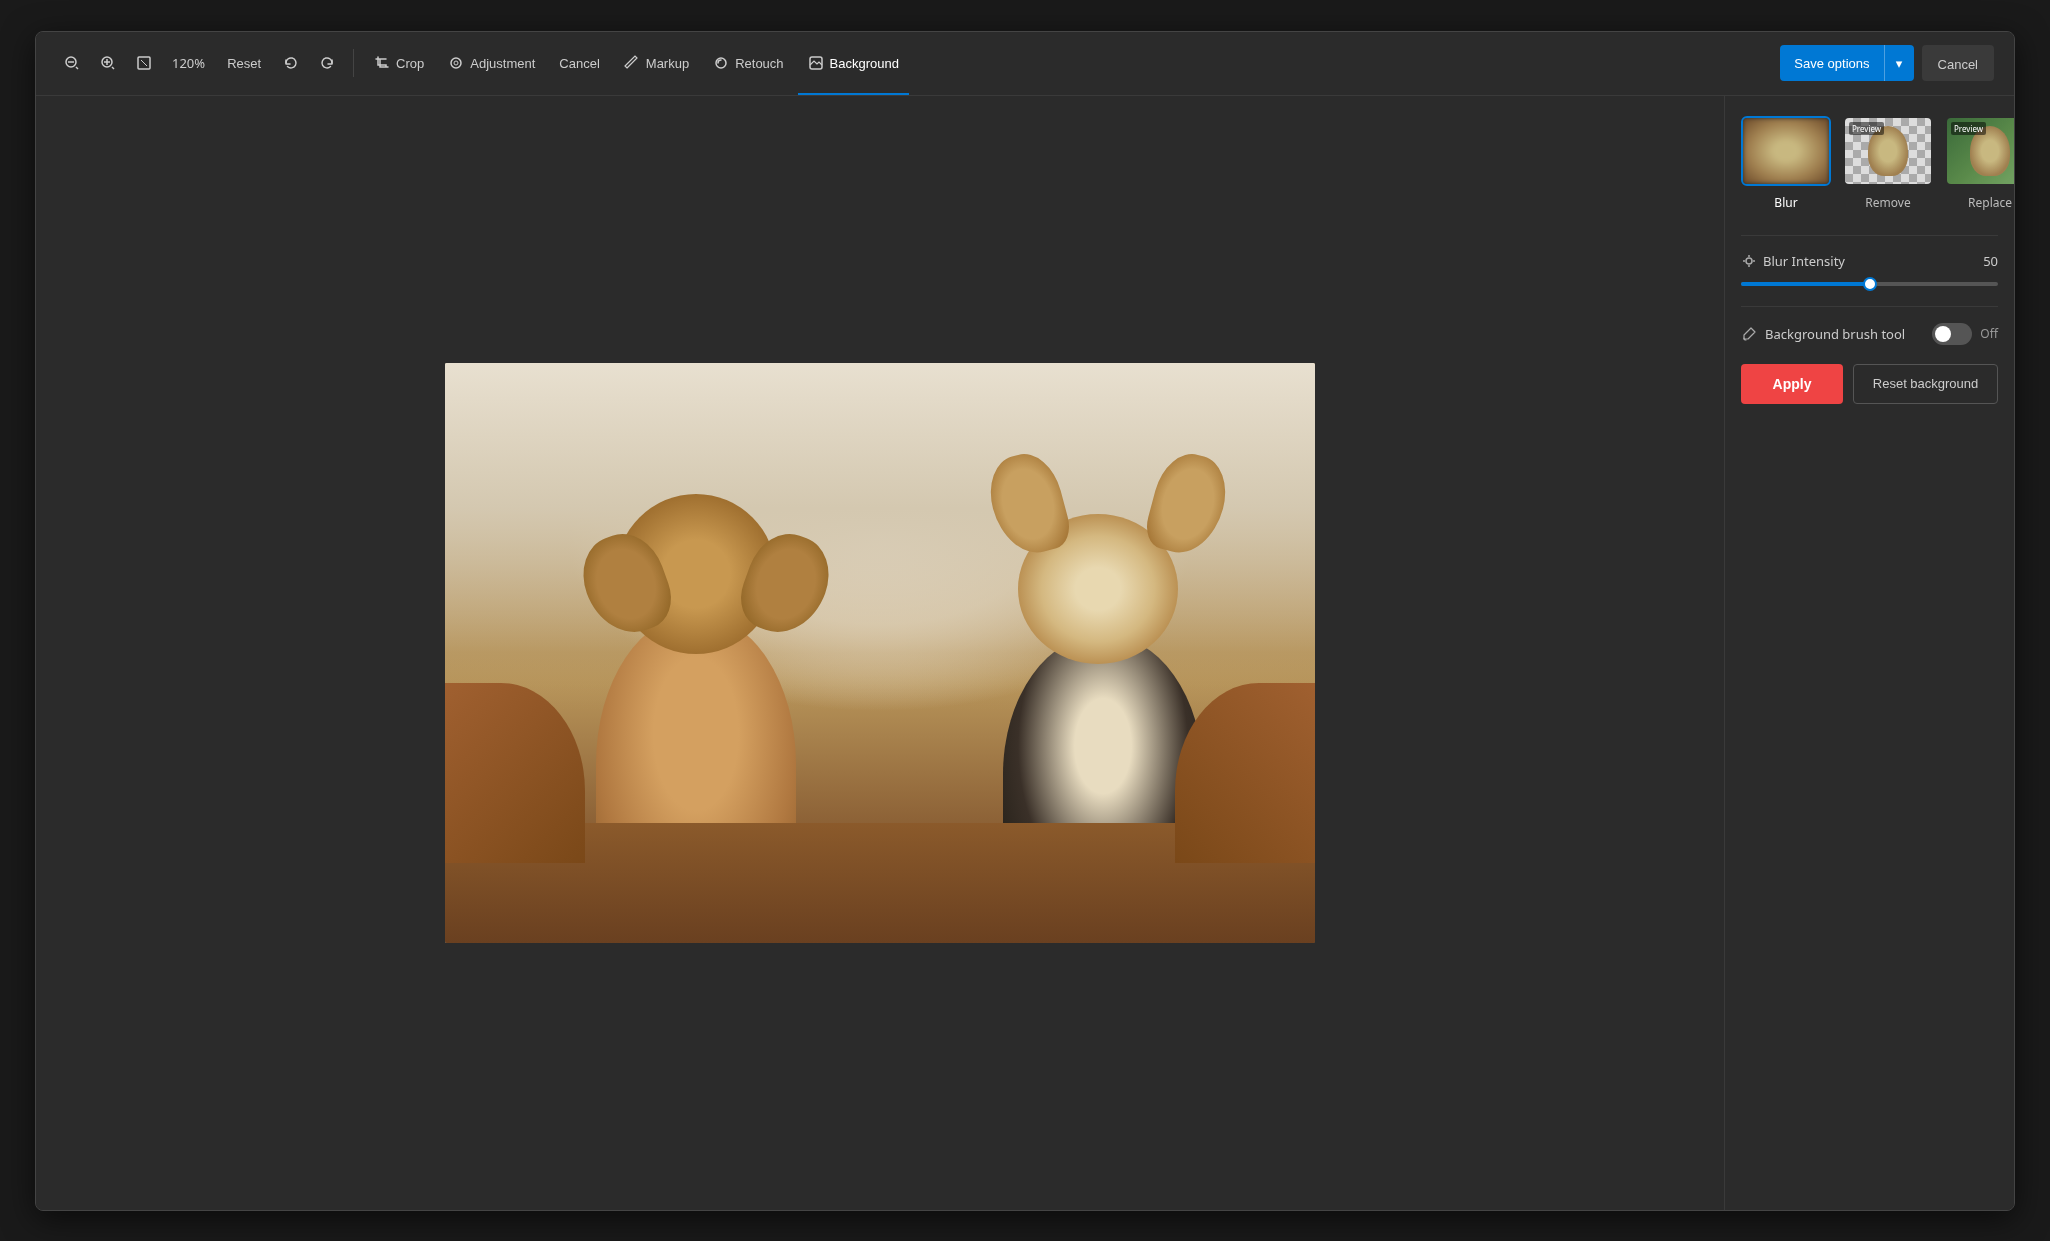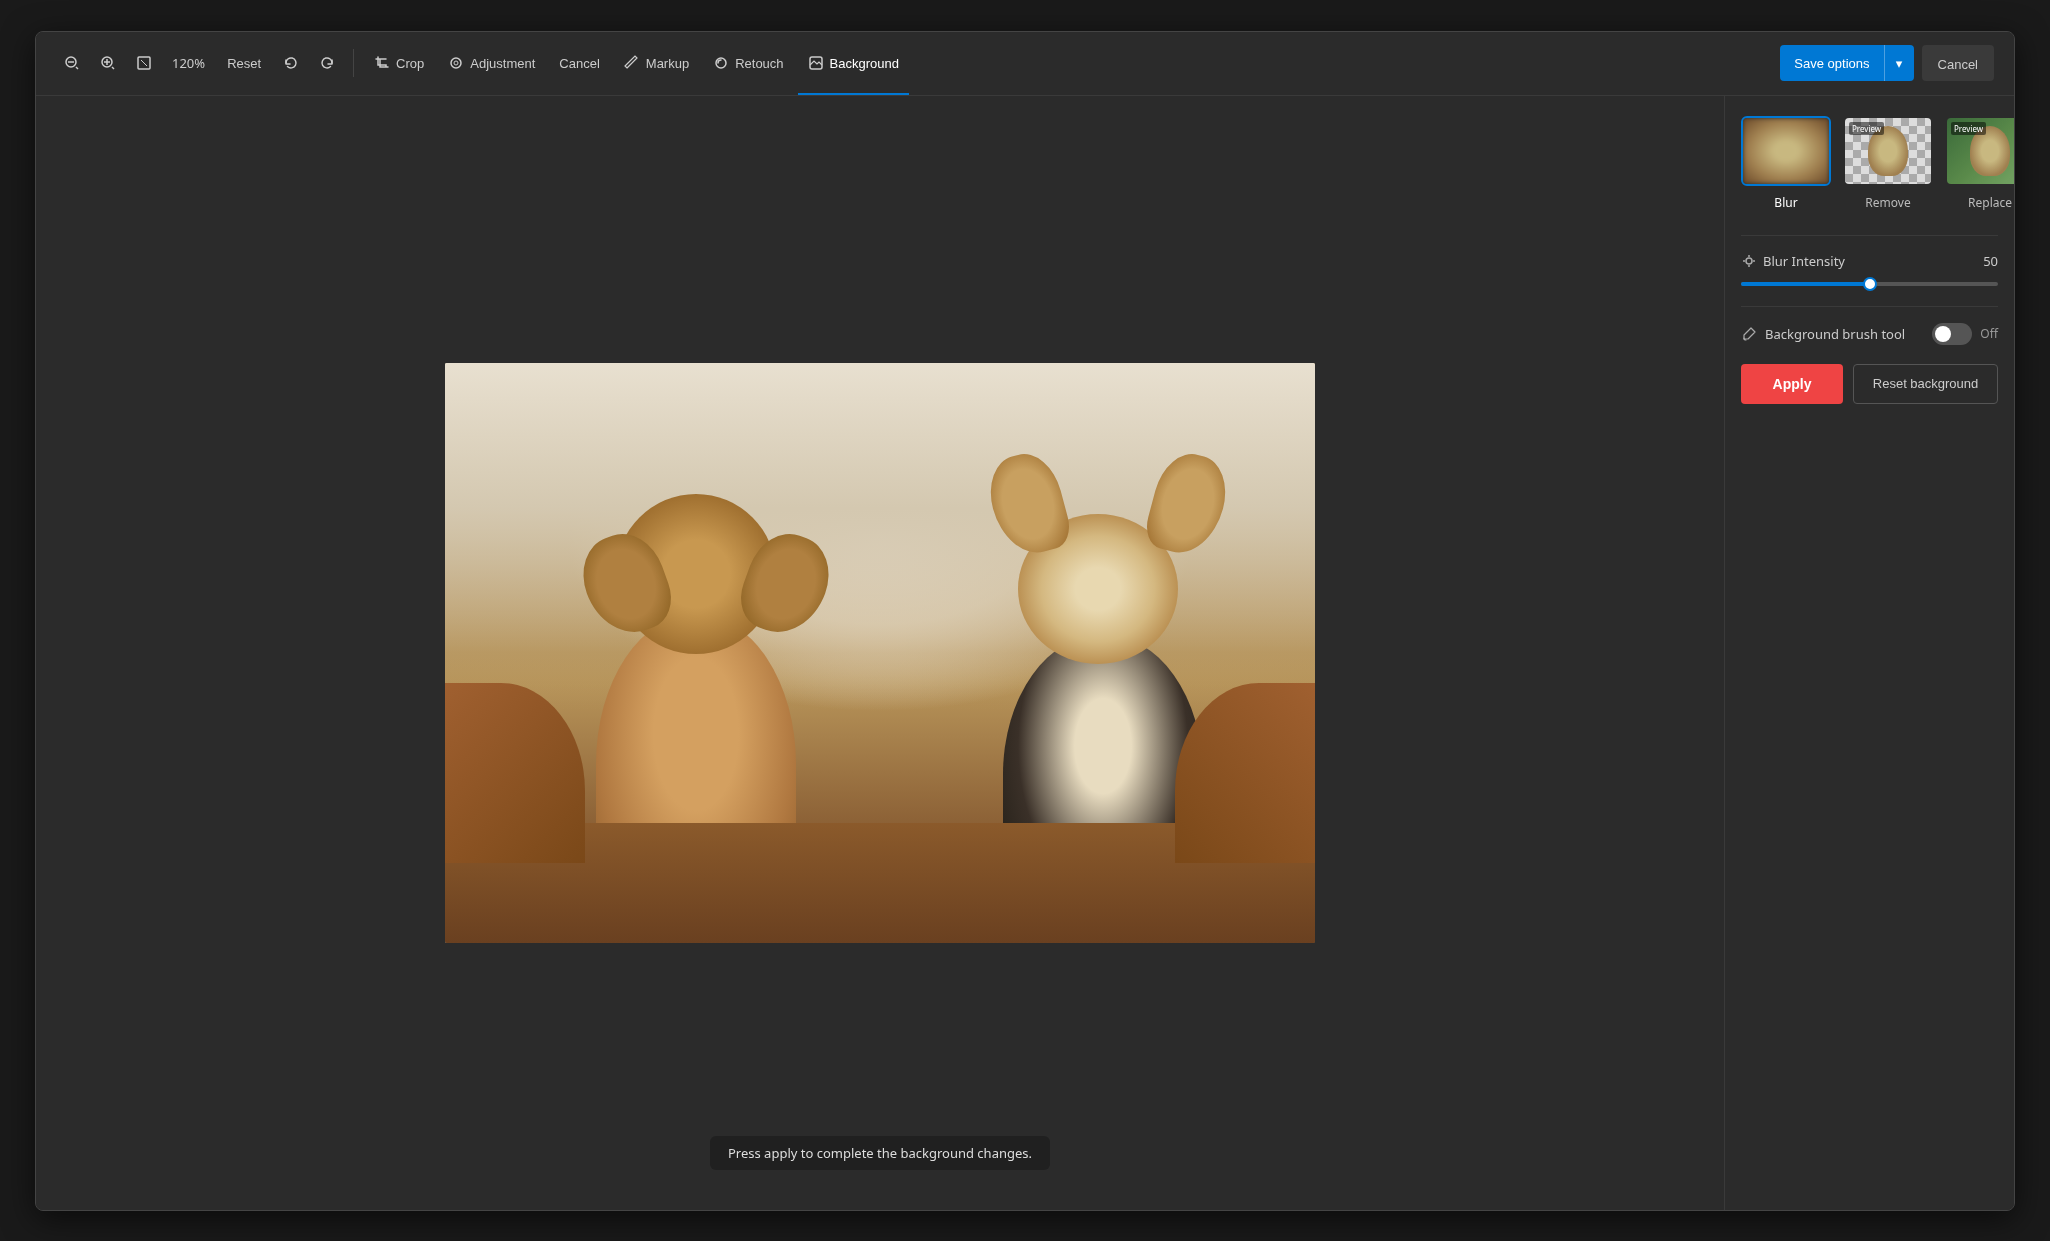--- a/index.html
+++ b/index.html
@@ -571,23 +571,20 @@
               <div style="position:absolute;bottom:360px;left:5px;width:70px;height:100px;background:radial-gradient(ellipse, #c8a060 50%, #a07030 90%);border-radius:50% 50% 30% 60%;transform:rotate(-15deg);"></div>
               <div style="position:absolute;bottom:360px;right:5px;width:70px;height:100px;background:radial-gradient(ellipse, #c8a060 50%, #a07030 90%);border-radius:50% 50% 60% 30%;transform:rotate(15deg);"></div>
             </div>
 
             <div style="position:absolute;bottom:0;left:0;right:0;height:120px;background:linear-gradient(180deg,#8b5a2b 0%, #6a4020 100%);border-radius:8px 8px 0 0;"></div>
             <div style="position:absolute;bottom:80px;left:0;width:140px;height:180px;background:linear-gradient(135deg,#a06030 0%,#7a4818 100%);border-radius:0 60% 0 0;"></div>
             <div style="position:absolute;bottom:80px;right:0;width:140px;height:180px;background:linear-gradient(225deg,#a06030 0%,#7a4818 100%);border-radius:60% 0 0 0;"></div>
           </div>
         </div>
       </div>
-      <div class="status-bar">
-        <span>Press apply to complete the background changes.</span>
-      </div>
     </div>
 
     <div class="right-panel">
 
       <div class="bg-options">
 
         <div class="bg-card">
           <div class="bg-thumbnail selected">
             <div class="thumb-blur"></div>
           </div>

